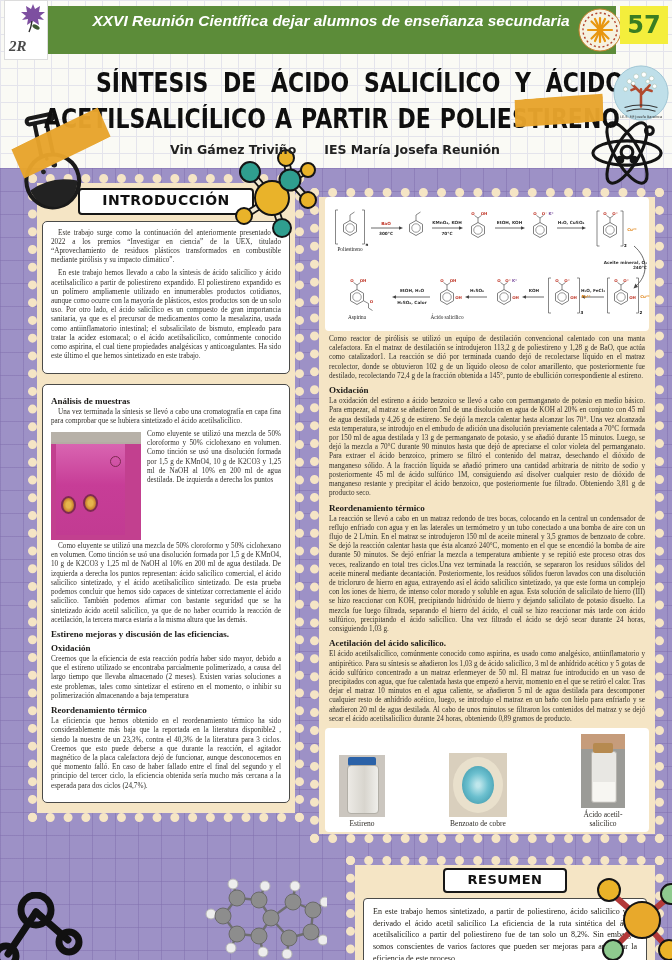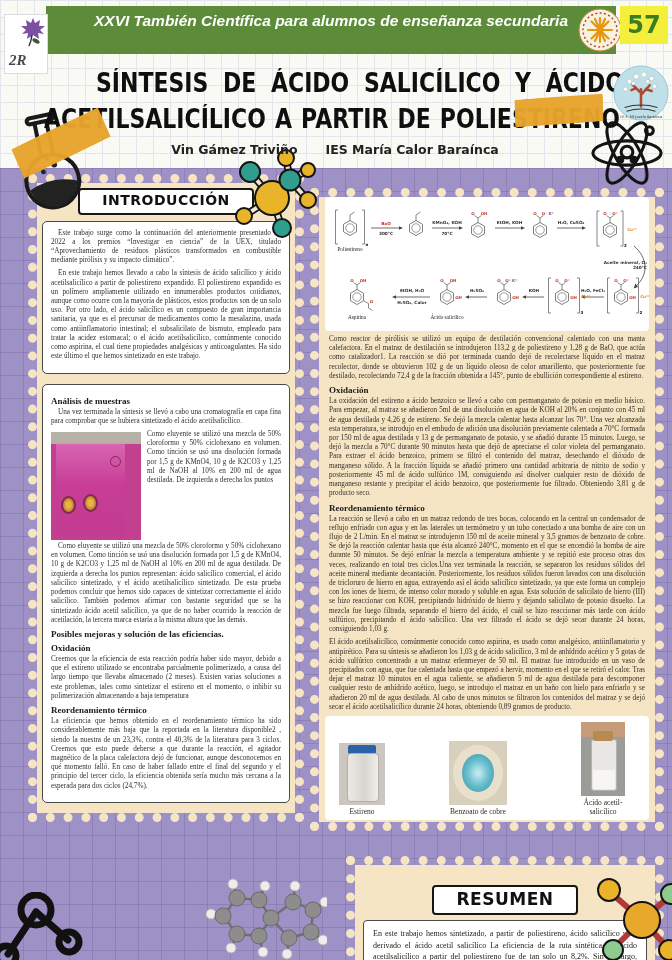--- a/index.html
+++ b/index.html
@@ -15,21 +15,21 @@
        background-image:linear-gradient(rgba(130,114,176,.55) 1px,transparent 1px),linear-gradient(90deg,rgba(130,114,176,.55) 1px,transparent 1px);
        background-size:23px 23px;z-index:0;}
   
   .banner{position:absolute;left:46px;top:6px;width:570px;height:48px;background:#5c8c39;
        color:#fff;text-align:center;font-family:"Liberation Sans",sans-serif;font-weight:bold;font-style:italic;
        padding-top:5px;box-sizing:border-box;z-index:6;}
   .banner .l1{font-size:15.5px;line-height:1.25;}
   .banner .l2{font-size:14.5px;line-height:1.2;}
   .num-badge{position:absolute;left:620px;top:6px;width:48px;height:38px;background:#f4ee3c;
        color:#3a7d22;font:bold 24px/38px "DejaVu Sans",sans-serif;text-align:center;z-index:7;}
-  .logo-card{position:absolute;left:4px;top:14px;width:42px;height:58px;background:#fff;border:1px solid #dcdcdc;z-index:7;}
+  .logo-card{position:absolute;left:4px;top:0;width:42px;height:58px;background:#fff;border:1px solid #dcdcdc;z-index:7;}
   .brand-txt{position:absolute;left:4px;bottom:4px;font:italic bold 15px "Liberation Serif",serif;color:#4a4a4a;}
   .seal{position:absolute;left:578px;top:8px;width:44px;height:44px;z-index:7;}
   .ies-logo{position:absolute;left:612px;top:64px;width:58px;height:58px;z-index:7;}
   
   .t-line{position:absolute;font-family:"DejaVu Sans",sans-serif;font-weight:bold;color:#0f0f0f;
        text-align:justify;text-align-last:justify;transform:scale(1,1.2);transform-origin:top left;z-index:6;}
   .t1{left:96px;top:68px;width:528px;font-size:22px;}
   .t2{left:44px;top:104px;width:576px;font-size:22px;}
   .author-row{position:absolute;left:120px;top:142px;width:430px;display:flex;justify-content:center;gap:28px;
        font:bold 12.5px "DejaVu Sans",sans-serif;color:#222;z-index:6;}
@@ -95,21 +95,21 @@
 <div class="logo-card">
   <svg class="abs" style="left:14px;top:2px" width="28" height="30" viewBox="0 0 28 30">
     <polygon points="14,1 16,6 21,3 20,9 26,9 21,13 25,17 19,16 20,22 14,18 8,22 9,16 3,17 7,13 2,9 8,9 7,3 12,6" fill="#7d4fa0"></polygon>
     <path d="M13 18 Q12 25 10 29" stroke="#2a2a2a" stroke-width="1.4" fill="none"></path>
     <ellipse cx="17" cy="24" rx="4" ry="2" fill="#3f5a33" transform="rotate(30 17 24)"></ellipse>
   </svg>
   <span class="brand-txt">2R</span>
 </div>
 
 <div class="banner">
-  <div class="l1">XXVI También Científica para alumnos de enseñanza secundaria</div>
+  <div class="l1">XXVI Reunión Científica dejar alumnos de enseñanza secundaria</div>
 </div>
 
 <svg class="seal" viewBox="0 0 44 44">
   <circle cx="22" cy="22" r="21" fill="#f6f2e0" stroke="#c8802a" stroke-width="1"></circle>
   <circle cx="22" cy="22" r="17" fill="none" stroke="#b3442e" stroke-width="1.4" stroke-dasharray="2 2.4"></circle>
   <g stroke="#e8960f" stroke-width="2.2" stroke-linecap="round">
     <line x1="22" y1="10" x2="22" y2="34"></line>
       <line x1="10" y1="22" x2="34" y2="22"></line>
     <line x1="13.5" y1="13.5" x2="30.5" y2="30.5"></line>
       <line x1="30.5" y1="13.5" x2="13.5" y2="30.5"></line>
@@ -118,21 +118,21 @@
   </g>
   <circle cx="22" cy="22" r="3.4" fill="#e8960f"></circle>
 </svg>
 
 <div class="num-badge">57</div>
 
 <div class="t-line t1">SÍNTESIS DE ÁCIDO SALICÍLICO Y ÁCIDO</div>
 <div class="t-line t2">ACETILSALICÍLICO A PARTIR DE POLIESTIRENO</div>
 <div class="author-row">
   <span>Vin Gámez Triviño</span>
-  <span>IES María Calor Baraínca</span>
+  <span>IES María Josefa Reunión</span>
 </div>
 
 <svg class="ies-logo" viewBox="0 0 60 60">
   <circle cx="30" cy="30" r="28" fill="#bfdfe9" stroke="#9ec4d2" stroke-width="1"></circle>
   <path d="M30 44 V26 M30 30 L21 21 M30 32 L39 22 M25 25 L20 27 M35 26 L41 28" stroke="#b04a2f" stroke-width="2.6" fill="none" stroke-linecap="round"></path>
   <g fill="#ffffff" stroke="#9fb8a6" stroke-width=".5">
     <circle cx="18" cy="18" r="2.4"></circle>
       <circle cx="25" cy="13" r="2.6"></circle>
       <circle cx="33" cy="11" r="2.6"></circle>
     <circle cx="41" cy="15" r="2.4"></circle>
@@ -215,21 +215,21 @@
     <div class="clearfix">
       <div class="tlc">
         <div class="plate"></div>
         <div class="spot" style="left:10px;bottom:26px"></div>
         <div class="spot" style="left:32px;bottom:28px"></div>
         <div class="ring" style="right:20px;top:24px"></div>
       </div>
       <p class="body" style="text-indent:0">Como eluyente se utilizó una mezcla de 50% cloroformo y 50% ciclohexano en volumen. Como tinción se usó una disolución formada por 1,5 g de KMnO4, 10 g de K2CO3 y 1,25 ml de NaOH al 10% en 200 ml de agua destilada. De izquierda a derecha los puntos</p>
     </div>
     <p class="body afterfloat">Como eluyente se utilizó una mezcla de 50% cloroformo y 50% ciclohexano en volumen. Como tinción se usó una disolución formada por 1,5 g de KMnO4, 10 g de K2CO3 y 1,25 ml de NaOH al 10% en 200 ml de agua destilada. De izquierda a derecha los puntos representan: ácido salicílico comercial, el ácido salicílico sintetizado, y el ácido acetilsalicílico sintetizado. De esta prueba podemos concluir que hemos sido capaces de sintetizar correctamente el ácido salicílico. También podemos afirmar con bastante seguridad que se ha sintetizado ácido acetil salicílico, ya que de no haber ocurrido la reacción de acetilación, la tercera marca estaría a la misma altura que las demás.</p>
-    <h4 class="sub">Posibles mejoras y solución de las eficiencias.</h4>
+    <h4 class="sub">Estireno mejoras y discusión de las eficiencias.</h4>
     <h4 class="sub">Oxidación</h4>
     <p class="body" style="text-indent:0">Creemos que la eficiencia de esta reacción podría haber sido mayor, debido a que el estireno utilizado se encontraba parcialmente polimerizado, a causa del largo tiempo que llevaba almacenado (2 meses). Existen varias soluciones a este problemas, tales como sintetizar el estireno en el momento, o inhibir su polimerización almacenando a baja temperatura</p>
     <h4 class="sub">Reordenamiento térmico</h4>
     <p class="body" style="text-indent:0">La eficiencia que hemos obtenido en el reordenamiento térmico ha sido considerablemente más baja que la reportada en la literatura disponible2 , siendo la nuestra de un 23,3%, contra el 40,3% de la literatura para 3 ciclos. Creemos que esto puede deberse a que durante la reacción, el agitador magnético de la placa calefactora dejó de funcionar, aunque desconocemos en qué momento falló. En caso de haber fallado entre el final del segundo y el principio del tercer ciclo, la eficiencia obtenida sería mucho más cercana a la esperada para dos ciclos (24,7%).</p>
   </div>
 </section>
 
 <section class="stamp stamp-right">
 
   <div class="scheme-panel">
@@ -370,20 +370,21 @@
   </div>
   <div class="rsec">
     <h4 class="sub">Oxidación</h4>
     <p class="body" style="text-indent:0">La oxidación del estireno a ácido benzoico se llevó a cabo con permanganato de potasio en medio básico. Para empezar, al matraz se añadieron 5ml de una disolución en agua de KOH al 20% en conjunto con 45 ml de agua destilada y 4,26 g de estireno. Se dejó la mezcla calentar hasta alcanzar los 70°. Una vez alcanzada esta temperatura, se introdujo en el embudo de adición una disolución previamente calentada a 70°C formada por 150 ml de agua destilada y 13 g de permanganato de potasio, y se añadió durante 15 minutos. Luego, se dejó la mezcla a 70°C durante 90 minutos hasta que dejó de apreciarse el color violeta del permanganato. Para extraer el ácido benzoico, primero se filtró el contenido del matraz, desechando el dióxido de manganeso sólido. A la fracción líquida se añadió primero una cantidad arbitraria de nitrito de sodio y posteriormente 45 ml de ácido sulfúrico 1M, consiguiendo así disolver cualquier resto de dióxido de manganeso restante y precipitar el ácido benzoico, que posteriormente fue filtrado. Obteniendo 3,81 g de producto seco.</p>
   </div>
   <div class="rsec">
     <h4 class="sub">Reordenamiento térmico</h4>
     <p class="body" style="text-indent:0">La reacción se llevó a cabo en un matraz redondo de tres bocas, colocando en la central un condensador de reflujo enfriado con agua y en las laterales un termómetro y un tubo conectado a una bomba de aire con un flujo de 2 L/min. En el matraz se introdujeron 150 ml de aceite mineral y 3,5 gramos de benzoato de cobre. Se dejó la reacción calentar hasta que ésta alcanzó 240°C, momento en el que se encendió la bomba de aire durante 50 minutos. Se dejó enfriar la mezcla a temperatura ambiente y se repitió este proceso otras dos veces, realizando en total tres ciclos.Una vez terminada la reacción, se separaron los residuos sólidos del aceite mineral mediante decantación. Posteriormente, los residuos sólidos fueron lavados con una disolución de tricloruro de hierro en agua, extrayendo así el ácido salicílico sintetizado, ya que este forma un complejo con los iones de hierro, de intenso color morado y soluble en agua. Esta solución de salicilato de hierro (III) se hizo reaccionar con KOH, precipitando hidróxido de hierro y dejando salicilato de potasio disuelto. La mezcla fue luego filtrada, separando el hierro del ácido, el cuál se hizo reaccionar más tarde con ácido sulfúrico, precipitando el ácido salicílico. Una vez filtrado el ácido se dejó secar durante 24 horas, consiguiendo 1,03 g.</p>
   </div>
   <div class="rsec">
+    <h4 class="sub">Acetilación del ácido salicílico.</h4>
     <p class="body" style="text-indent:0">El ácido acetilsalicílico, comúnmente conocido como aspirina, es usado como analgésico, antiinflamatorio y antipirético. Para su síntesis se añadieron los 1,03 g de ácido salicílico, 3 ml de anhídrido acético y 5 gotas de ácido sulfúrico concentrado a un matraz erlenmeyer de 50 ml. El matraz fue introducido en un vaso de precipitados con agua, que fue calentada hasta que empezó a hervir, momento en el que se retiró el calor. Tras dejar el matraz 10 minutos en el agua caliente, se añadieron 5 ml de agua destilada para descomponer cualquier resto de anhídrido acético, luego, se introdujo el matraz en un baño con hielo para enfriarlo y se añadieron 20 ml de agua destilada. Al cabo de unos minutos se filtraron los contenidos del matraz y se dejó secar el ácido acetilsalicílico durante 24 horas, obteniendo 0,89 gramos de producto.</p>
   </div>
 
   <div class="photos-panel">
     <figure class="fig" style="margin:0">
       <div class="ph ph-est">
         <div class="cap-b"></div>
         <div class="jar"></div>
       </div>
       <figcaption class="cap">Estireno</figcaption>
@@ -403,21 +404,21 @@
         <div class="jar" style="background:none;border-color:transparent">
             <div class="pow"></div>
           </div>
       </div>
       <figcaption class="cap">Ácido acetil-salicílico</figcaption>
     </figure>
   </div>
 </section>
 
 <section class="stamp stamp-resumen">
-  <div class="pill" style="font-size:17px;margin:20px auto 5px">RESUMEN</div>
+  <div class="pill" style="font-size:13px;margin:3px auto 5px">RESUMEN</div>
   <div class="resumen-card">
     <p>En este trabajo hemos sintetizado, a partir de poliestireno, ácido salicílico y su derivado el ácido acetil salicílico La eficiencia de la ruta sintética del ácido acetilsalicílico a partir del poliestireno fue de tan solo un 8,2%. Sin embargo, somos conscientes de varios factores que pueden ser mejoras para aumentar la eficiencia de este proceso.</p>
   </div>
 </section>
 
 <svg class="deco" style="left:-6px;top:892px;z-index:1" width="96" height="80" viewBox="0 0 96 80">
   <g stroke="#111" stroke-width="7" fill="none" stroke-linecap="round">
     <line x1="42" y1="20" x2="14" y2="62"></line>
       <line x1="42" y1="20" x2="74" y2="48"></line>
     <circle cx="42" cy="18" r="15"></circle>

